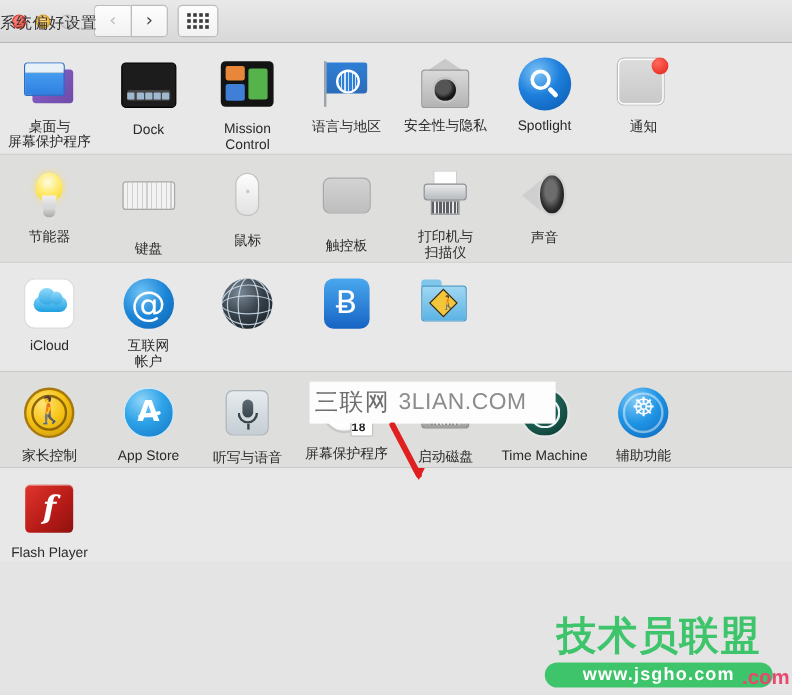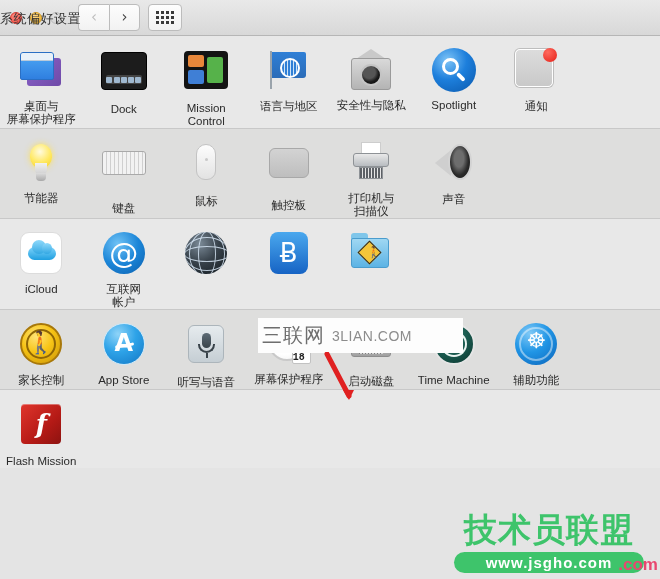--- a/index.html
+++ b/index.html
@@ -621,21 +621,21 @@
     background: #fdfdfd;
     display: flex; align-items: center;
     box-sizing: border-box;
     padding-left: 4px;
   }
   #wm-3lian .cn {
     font-size: 20px; color: #6e6e6e; letter-spacing: 1px;
     font-family: "DejaVu Sans", sans-serif;
   }
   #wm-3lian .en {
-    font-size: 14px; color: #8c8c8c; margin-left: 7px; letter-spacing: .5px;
+    font-size: 19px; color: #8c8c8c; margin-left: 7px; letter-spacing: .5px;
   }
   #red-arrow {
     position: absolute;
     left: 322px; top: 352px;
     width: 34px; height: 48px;
     pointer-events: none;
   }
   #wm-jsgho {
     position: absolute;
     right: 6px; bottom: 6px;
@@ -1012,21 +1012,21 @@
     <div class="rowsep"></div>
 
     <div class="prefrow band-light">
 
       <div class="cell">
         <div class="iconbox">
           <div class="ic-flash">
               <div class="f">f</div>
             </div>
         </div>
-        <div class="lbl">Flash Mission</div>
+        <div class="lbl">Flash Player</div>
       </div>
 
       <div class="cell">
           <div class="iconbox"></div>
         </div>
       <div class="cell">
           <div class="iconbox"></div>
         </div>
       <div class="cell">
           <div class="iconbox"></div>

